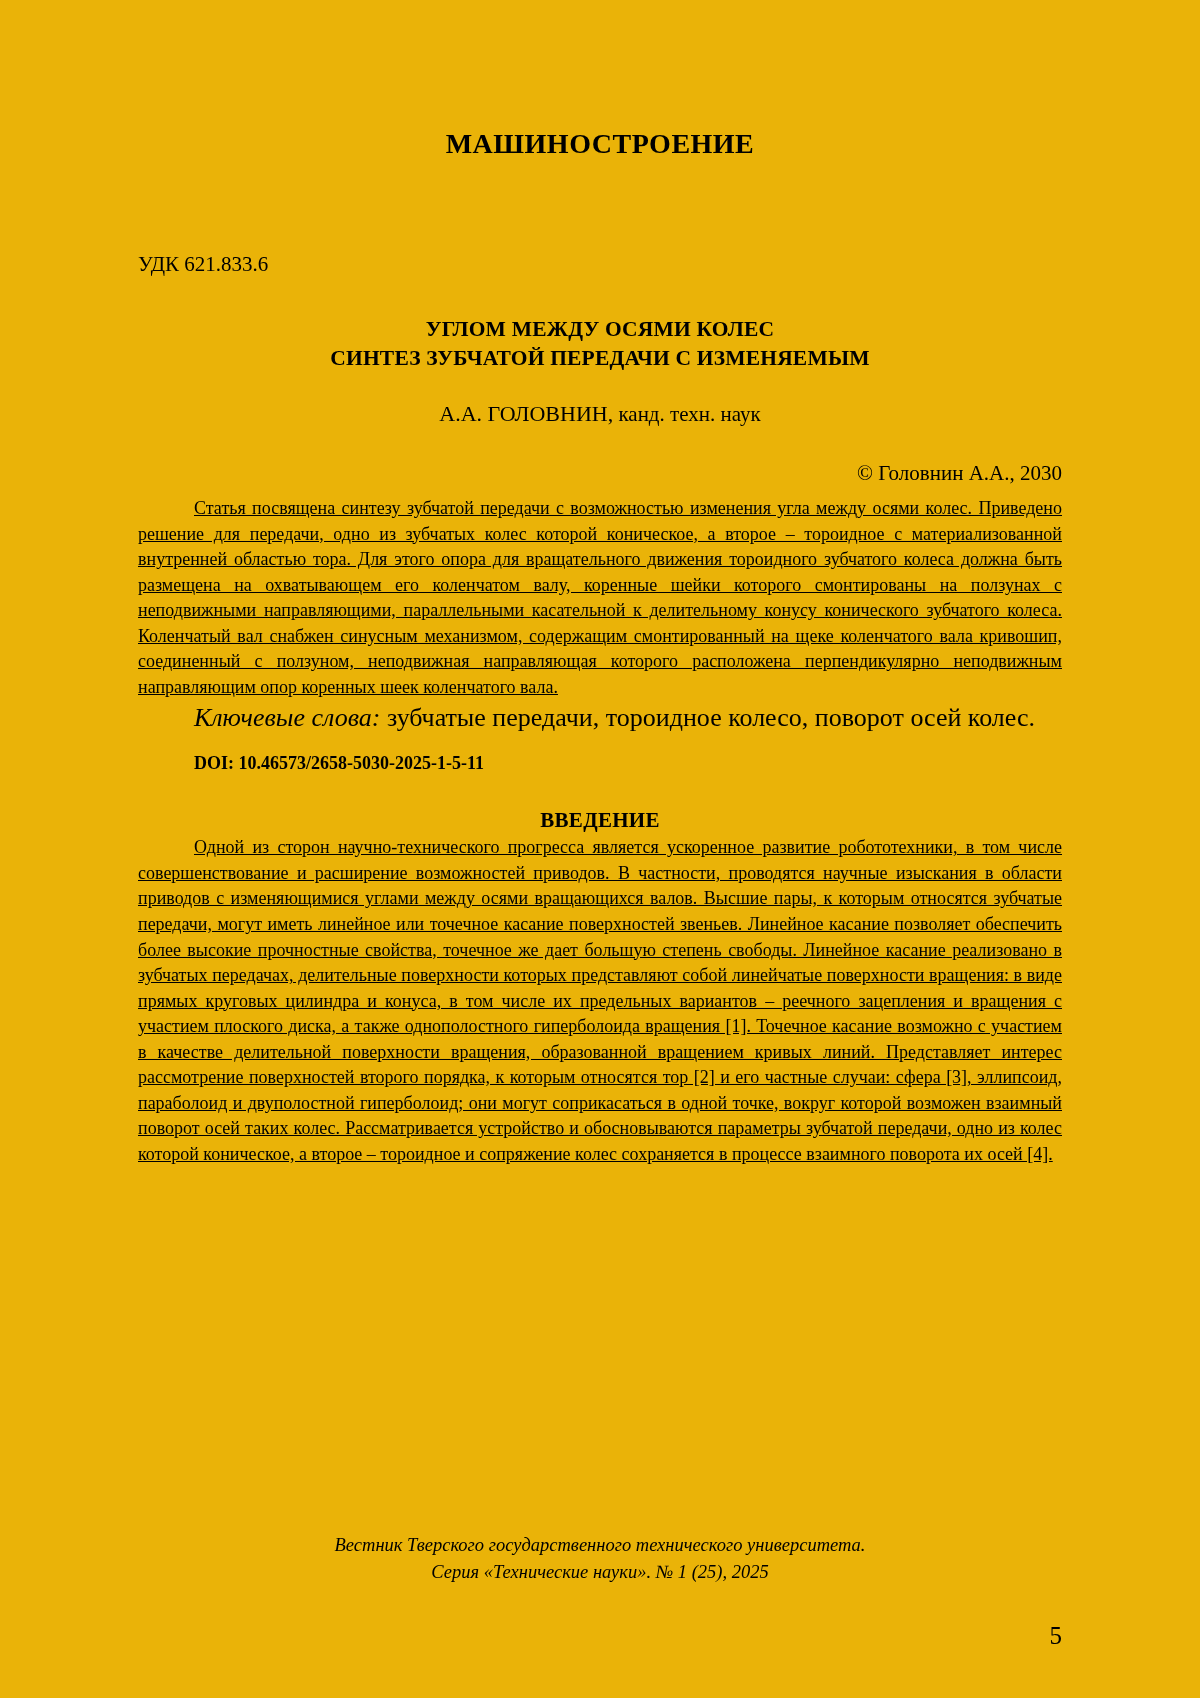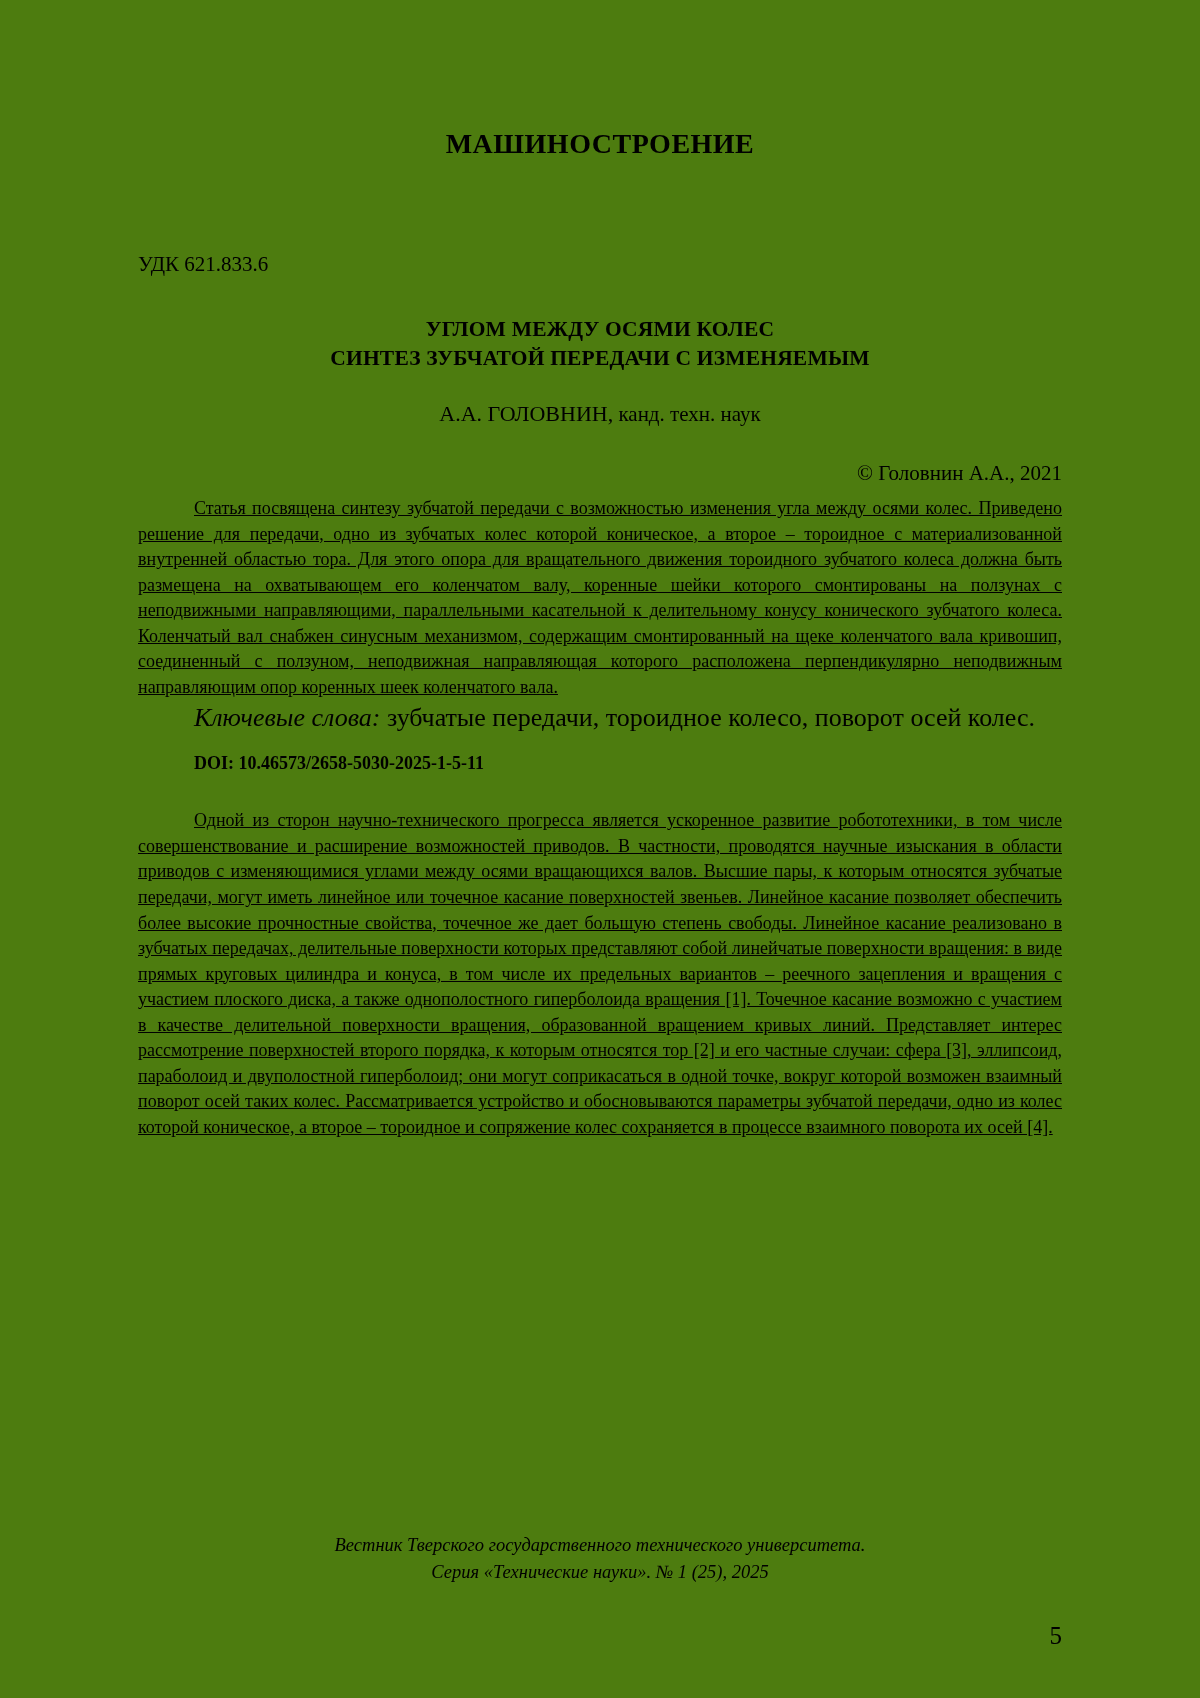--- a/index.html
+++ b/index.html
@@ -9,21 +9,21 @@
   }
   body {
     font-family: "Liberation Serif", "DejaVu Serif", serif;
     color: #000000;
   }
   .page {
     position: relative;
     width: 1200px;
     height: 1698px;
     margin: 0 auto;
-    background: #4d7c0f;
+    background: #eab308;
     box-sizing: border-box;
     padding: 128px 138px 51px 138px;
     overflow: hidden;
   }
   .section-heading {
     text-align: center;
     font-size: 28px;
     font-weight: bold;
     letter-spacing: 0.5px;
     margin: 0 0 92px 0;
@@ -124,31 +124,32 @@
     <div>УГЛОМ МЕЖДУ ОСЯМИ КОЛЕС</div>
     <div>СИНТЕЗ ЗУБЧАТОЙ ПЕРЕДАЧИ С ИЗМЕНЯЕМЫМ</div>
   </div>
 
   <div class="authors">
     <span class="name">А.А. ГОЛОВНИН,</span>
     <span>канд. техн. наук</span>
   </div>
 
 
-  <div class="copyright">© Головнин А.А., 2021</div>
+  <div class="copyright">© Головнин А.А., 2030</div>
 
   <p class="body-text abstract">Статья посвящена синтезу зубчатой передачи с возможностью изменения угла между осями колес. Приведено решение для передачи, одно из зубчатых колес которой коническое, а второе – тороидное с материализованной внутренней областью тора. Для этого опора для вращательного движения тороидного зубчатого колеса должна быть размещена на охватывающем его коленчатом валу, коренные шейки которого смонтированы на ползунах с неподвижными направляющими, параллельными касательной к делительному конусу конического зубчатого колеса. Коленчатый вал снабжен синусным механизмом, содержащим смонтированный на щеке коленчатого вала кривошип, соединенный с ползуном, неподвижная направляющая которого расположена перпендикулярно неподвижным направляющим опор коренных шеек коленчатого вала.</p>
 
   <div class="keywords">
     <i>Ключевые слова:</i>
     <span>зубчатые передачи, тороидное колесо, поворот осей колес.</span>
   </div>
 
   <div class="doi">DOI: 10.46573/2658-5030-2025-1-5-11</div>
 
+  <div class="intro-heading">ВВЕДЕНИЕ</div>
 
   <p class="body-text">Одной из сторон научно-технического прогресса является ускоренное развитие робототехники, в том числе совершенствование и расширение возможностей приводов. В частности, проводятся научные изыскания в области приводов с изменяющимися углами между осями вращающихся валов. Высшие пары, к которым относятся зубчатые передачи, могут иметь линейное или точечное касание поверхностей звеньев. Линейное касание позволяет обеспечить более высокие прочностные свойства, точечное же дает большую степень свободы. Линейное касание реализовано в зубчатых передачах, делительные поверхности которых представляют собой линейчатые поверхности вращения: в виде прямых круговых цилиндра и конуса, в том числе их предельных вариантов – реечного зацепления и вращения с участием плоского диска, а также однополостного гиперболоида вращения [1]. Точечное касание возможно с участием в качестве делительной поверхности вращения, образованной вращением кривых линий. Представляет интерес рассмотрение поверхностей второго порядка, к которым относятся тор [2] и его частные случаи: сфера [3], эллипсоид, параболоид и двуполостной гиперболоид; они могут соприкасаться в одной точке, вокруг которой возможен взаимный поворот осей таких колес. Рассматривается устройство и обосновываются параметры зубчатой передачи, одно из колес которой коническое, а второе – тороидное и сопряжение колес сохраняется в процессе взаимного поворота их осей [4].</p>
 
   <div class="footer">
     <div>Вестник Тверского государственного технического университета.</div>
     <div>Серия «Технические науки». № 1 (25), 2025</div>
   </div>
 
   <div class="page-number">5</div>
 

